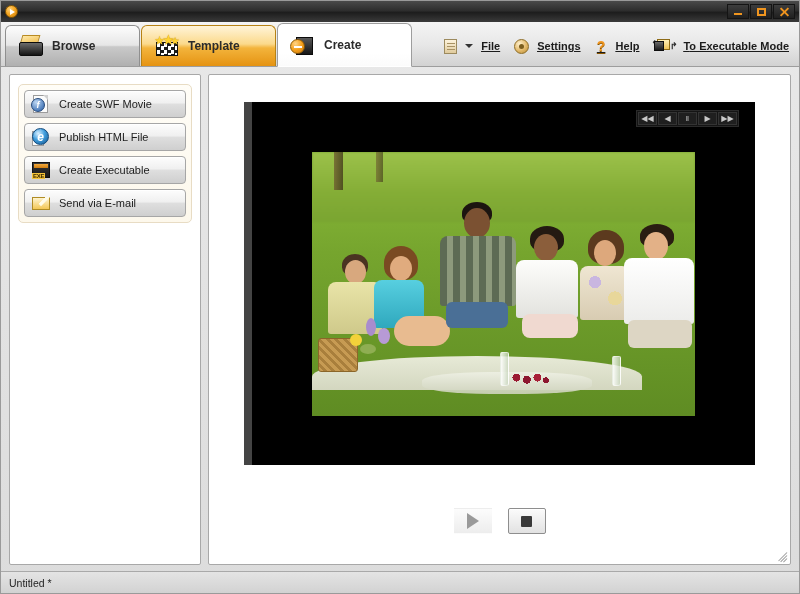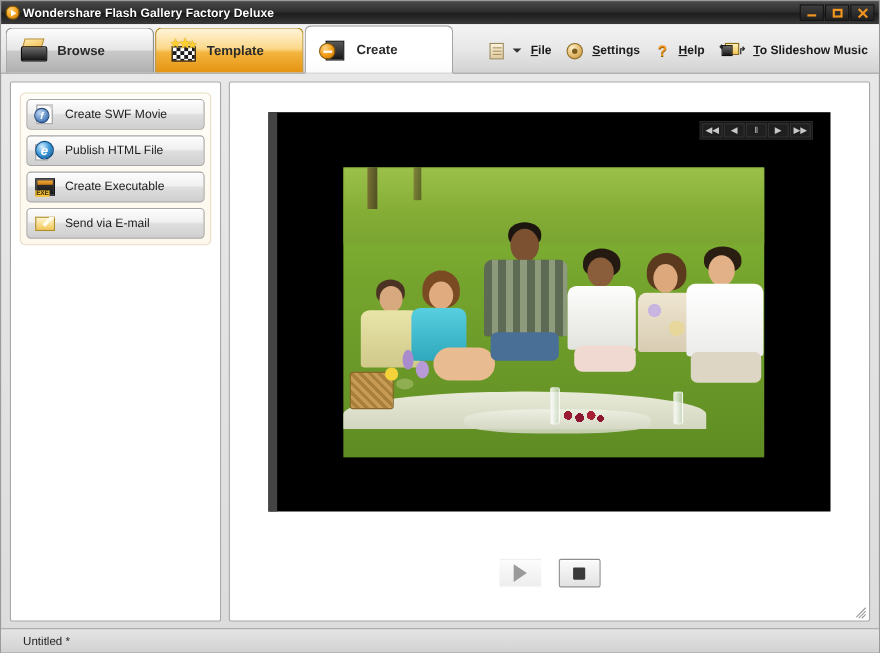--- a/index.html
+++ b/index.html
@@ -127,21 +127,21 @@
   .ic-arrowcircle::after {
     content:""; width:8px; height:2px; background:#fff; position:relative;
     box-shadow: 4px -2px 0 -1px #fff, 4px 2px 0 -1px #fff;
   }
 
   
   .toolbar {
     margin-left: auto; display: flex; align-items: center; gap: 14px;
     padding: 0 10px 12px 0; font-size: 11px; font-weight: bold; color: #1c1c1c;
   }
-  .tb-item { display: flex; align-items: center; gap: 8px; white-space: nowrap; }
+  .tb-item { display: flex; align-items: center; gap: 8px; white-space: nowrap; text-decoration: underline; }
   .tb-label u { text-decoration: underline; }
   .ic-doc {
     width: 13px; height: 15px; position: relative;
     background: linear-gradient(180deg,#fdf3dc,#e0cb9d); border:1px solid #9c8a5e;
   }
   .ic-doc::before{content:"";position:absolute;left:2px;top:3px;width:8px;height:1px;background:#a89264;box-shadow:0 3px 0 #a89264,0 6px 0 #a89264;}
   .caret { width:0;height:0;border-left:4px solid transparent;border-right:4px solid transparent;border-top:4px solid #333; }
   .ic-gear {
     width: 15px; height: 15px; border-radius: 50%;
     background: radial-gradient(circle at 35% 30%, #fff0cc 0%, #e3b96a 55%, #b68b35 100%);
@@ -325,33 +325,32 @@
   .resize-grip i{position:absolute;right:0;width:11px;height:1px;background:#9a9a9a;transform:rotate(-45deg);transform-origin:right;}
   .resize-grip i:nth-child(1){bottom:2px;width:5px;}
   .resize-grip i:nth-child(2){bottom:5px;width:9px;}
   .resize-grip i:nth-child(3){bottom:8px;width:12px;}
 
   
   .statusbar {
     height: 22px; flex: 0 0 22px;
     background: linear-gradient(180deg,#e4e4e4,#d2d2d2);
     border-top: 1px solid #a9a9a9;
-    display: flex; align-items: center; padding: 0 20px;
+    display: flex; align-items: center; padding: 0 8px;
     font-size: 10.5px; color: #1e1e1e;
   }
   .status-right { margin-left: auto; }
 </style>
 </head>
 <body>
 
 <div id="app">
 
   <div class="titlebar">
     <span class="app-logo"></span>
-    <span class="title-text">Wondershare Flash Gallery Factory Deluxe</span>
     <div class="wincontrols">
       <div class="wc wc-min">
           <i></i>
         </div>
       <div class="wc wc-max">
           <i></i>
         </div>
       <div class="wc wc-close">
           <i></i>
         </div>
@@ -400,21 +399,21 @@
         <span class="ic-help">?</span>
         <span class="tb-label"><u>H</u><span>elp</span></span>
       </div>
       <div class="tb-item">
         <span class="ic-monitor">
           <span class="ar arl">↰</span>
             <span class="scr"></span>
             <span class="scr2"></span>
             <span class="ar arr">↱</span>
         </span>
-        <span class="tb-label"><u>T</u><span>o Slideshow Music</span></span>
+        <span class="tb-label"><u>T</u><span>o Executable Mode</span></span>
       </div>
     </div>
   </div>
 
   <div class="body">
 
     <div class="panel sidebar">
       <div class="btngroup">
 
         <div class="sbtn">

